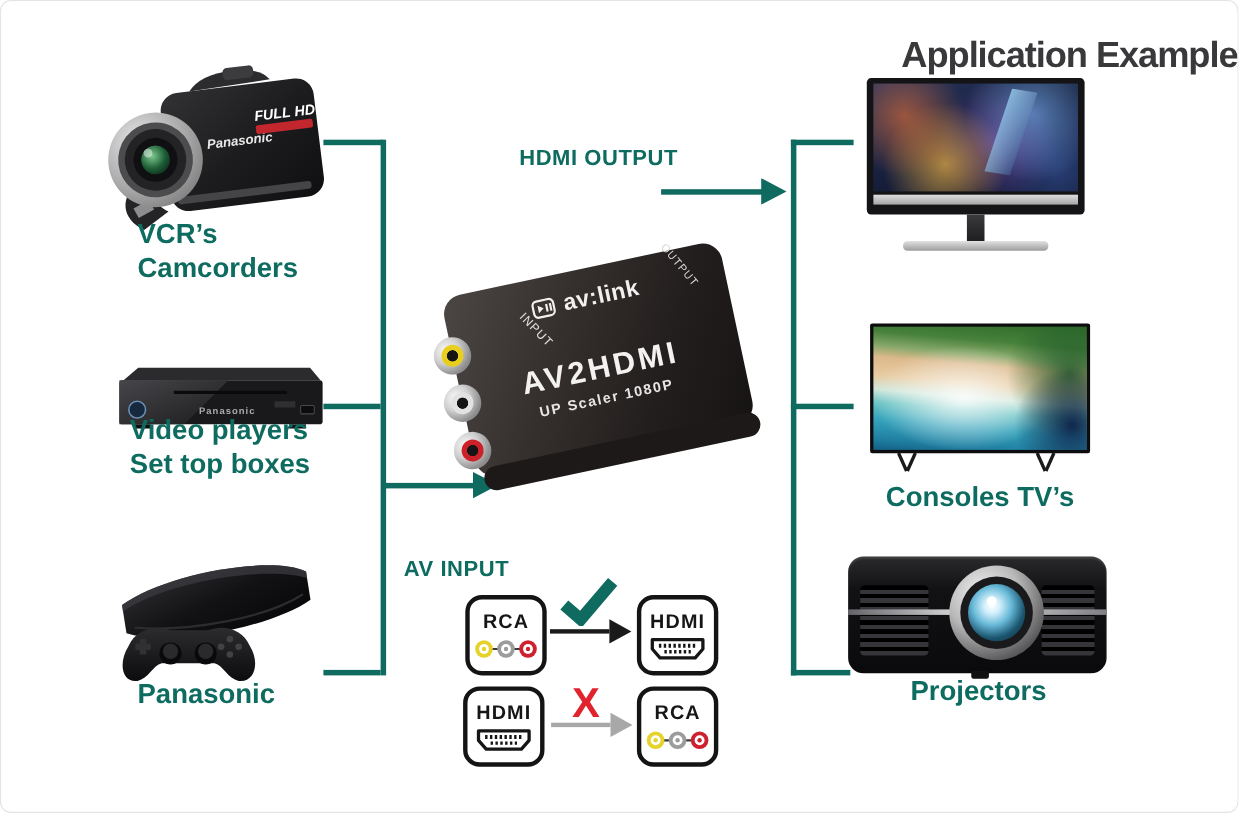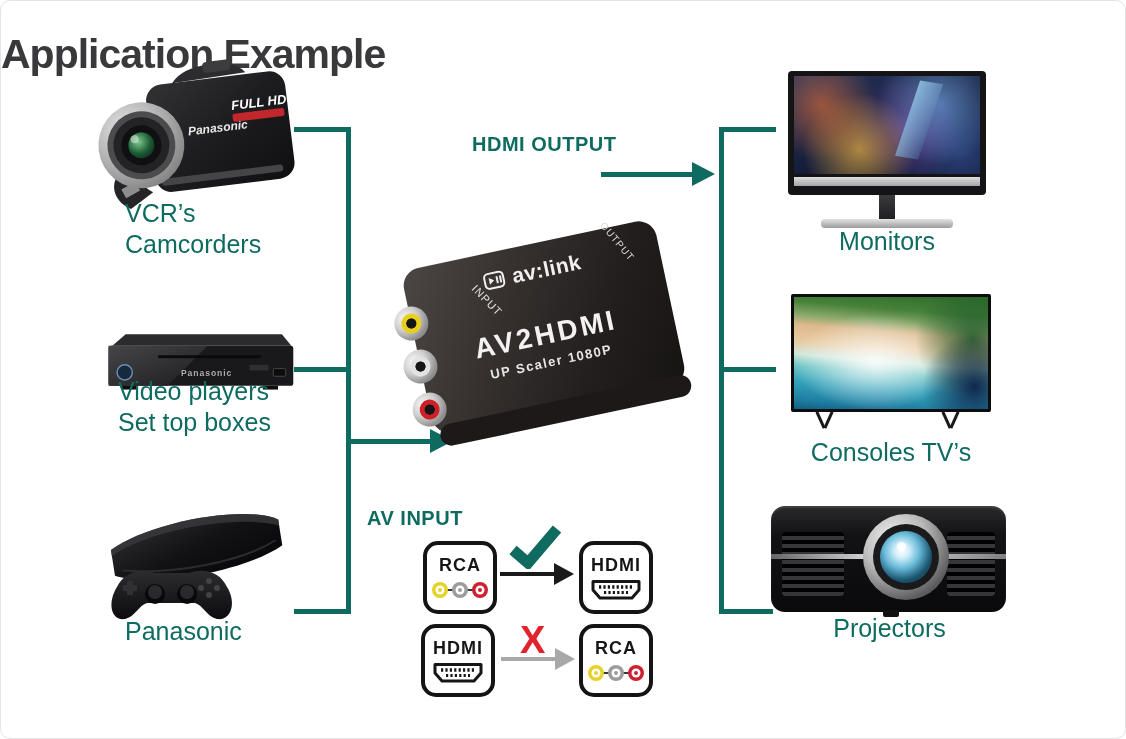--- a/index.html
+++ b/index.html
@@ -1,23 +1,23 @@
 <!DOCTYPE html>
 <html><head>
 <meta charset="utf-8">
 <style>
   html,body{margin:0;padding:0;background:#fff;}
   #canvas{position:relative;width:1126px;height:739px;background:#fff;overflow:hidden;
           font-family:"Liberation Sans",sans-serif;border:1px solid #e4e4e4;border-radius:10px;box-sizing:border-box;}
   .abs{position:absolute;}
 
   
-  .page-title{left:0;right:0;top:30px;text-align:left;font-size:41px;font-weight:bold;
+  .page-title{left:0;right:0;top:30px;text-align:right;font-size:33px;font-weight:bold;
               color:#39393b;letter-spacing:-1px;}
-  .teal-label{color:#0d6b60;font-weight:normal;font-size:25px;line-height:1.22;}
+  .teal-label{color:#0d6b60;font-weight:bold;font-size:25px;line-height:1.22;}
   .flow-label{color:#0d6b60;font-weight:bold;font-size:20px;letter-spacing:.5px;}
   .centered{text-align:center;}
 
   
   .tline{position:absolute;background:#0f6a60;}
   .thead{position:absolute;width:0;height:0;border-top:12px solid transparent;
          border-bottom:12px solid transparent;border-left:23px solid #0f6a60;}
 
   
   .monitor-bezel{left:787px;top:70px;width:198px;height:124px;background:#141416;border-radius:4px;
@@ -255,23 +255,20 @@
   </div>
 
   <div class="abs monitor-bezel">
     <div class="monitor-screen">
       <div class="monitor-tower"></div>
     </div>
     <div class="monitor-strip"></div>
   </div>
   <div class="abs monitor-neck"></div>
   <div class="abs monitor-base"></div>
-  <div class="abs teal-label centered" style="left:787px;top:225px;width:198px;">
-    <div>Monitors</div>
-  </div>
 
   <div class="abs tv-bezel">
     <div class="tv-screen"></div>
   </div>
   <div class="tv-leg l"></div>
   <div class="tv-leg l2"></div>
   <div class="tv-leg r"></div>
   <div class="tv-leg r2"></div>
   <div class="abs teal-label centered" style="left:790px;top:436px;width:200px;">
     <div>Consoles TV’s</div>

